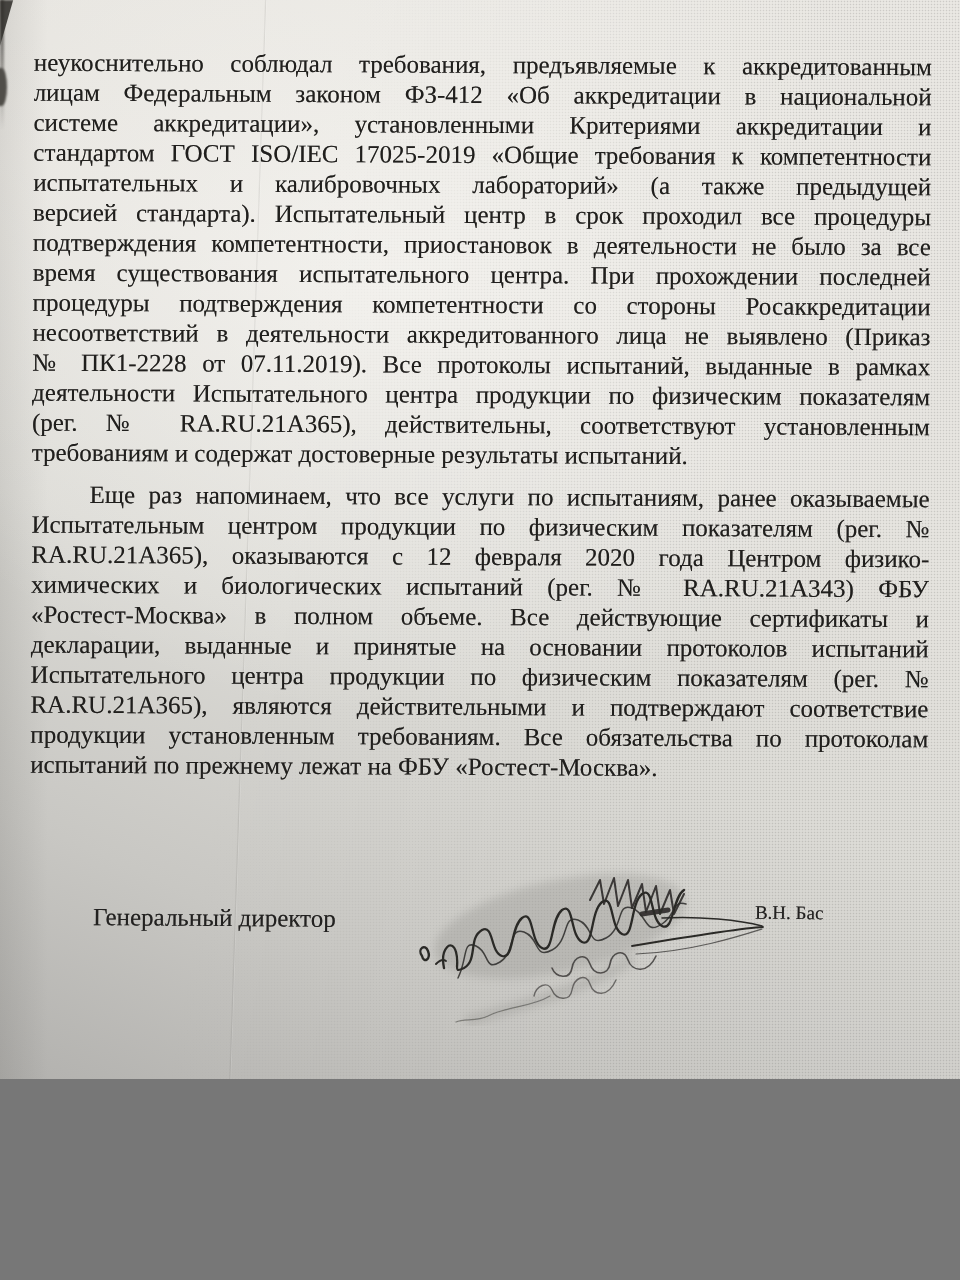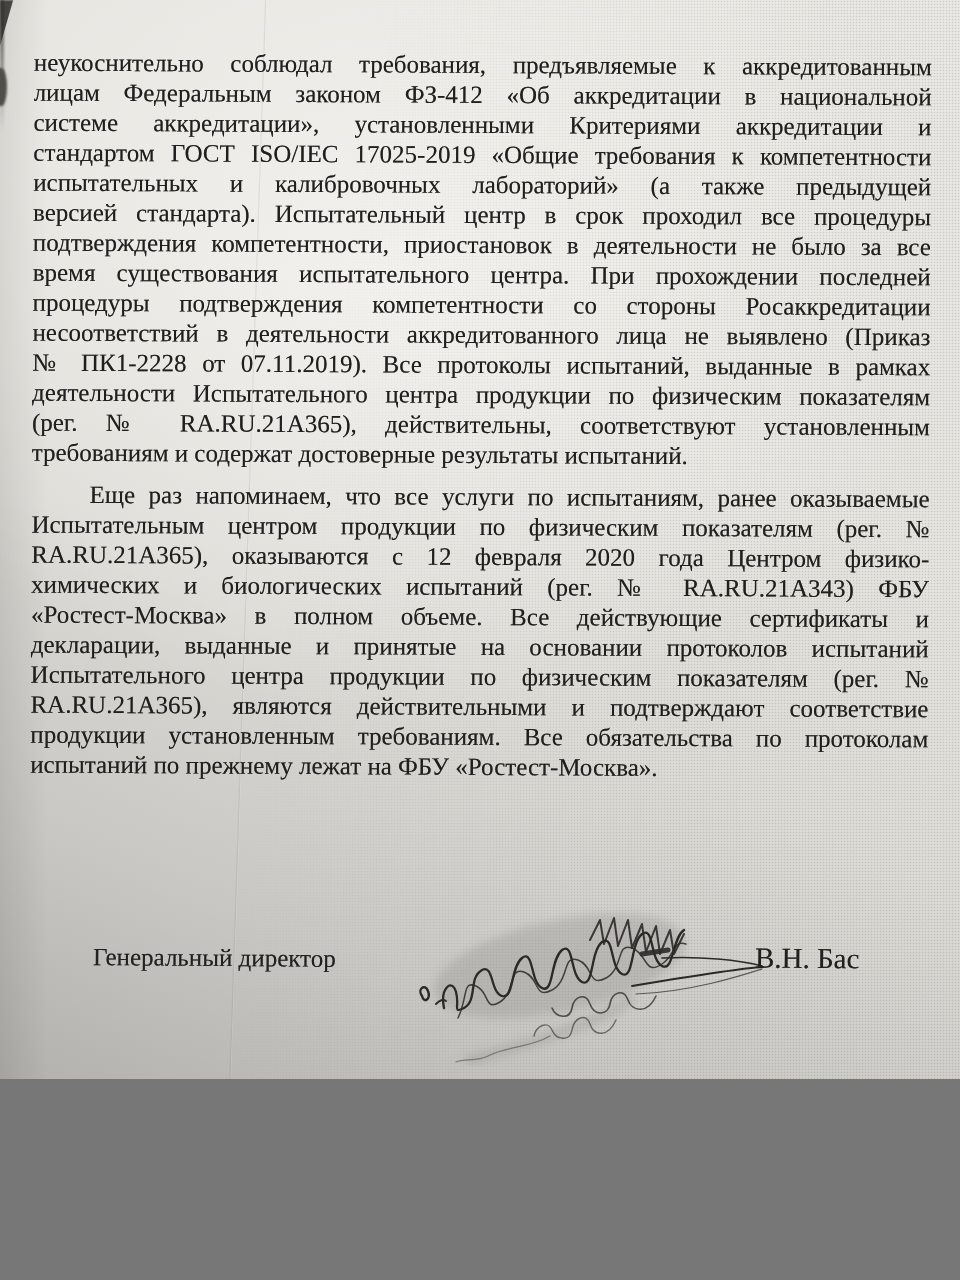--- a/index.html
+++ b/index.html
@@ -57,29 +57,29 @@
   .paragraph { margin: 0; }
   .paragraph + .paragraph { margin-top: 12px; }
   .line {
     height: 30px; overflow: hidden;
     text-align: justify; text-align-last: justify;
     white-space: normal;
   }
   .line.last { text-align-last: left; }
   .line.indent { padding-left: 58px; }
   
-  .sig-block { position: absolute; top: 892px; left: 0; width: 960px; height: 180px; text-align: center; }
+  .sig-block { position: absolute; top: 852px; left: 0; width: 960px; height: 180px; text-align: center; }
   .sig-role {
     position: absolute; left: 93px; top: 52px;
     font-size: 25px; color: #222120; text-shadow: 0 0 0.5px rgba(25,24,22,0.5);
     transform: rotate(0.4deg);
   }
   .sig-name {
     position: absolute; left: 755px; top: 50px;
-    font-size: 29px; color: #222120; text-shadow: 0 0 0.5px rgba(25,24,22,0.5);
+    font-size: 19px; color: #222120; text-shadow: 0 0 0.5px rgba(25,24,22,0.5);
     transform: rotate(0.5deg);
   }
   .sig-svg { position: absolute; left: 410px; top: 4px; }
 </style>
 </head>
 <body>
 
 <div class="page">
 
   <div class="halftone"></div>

